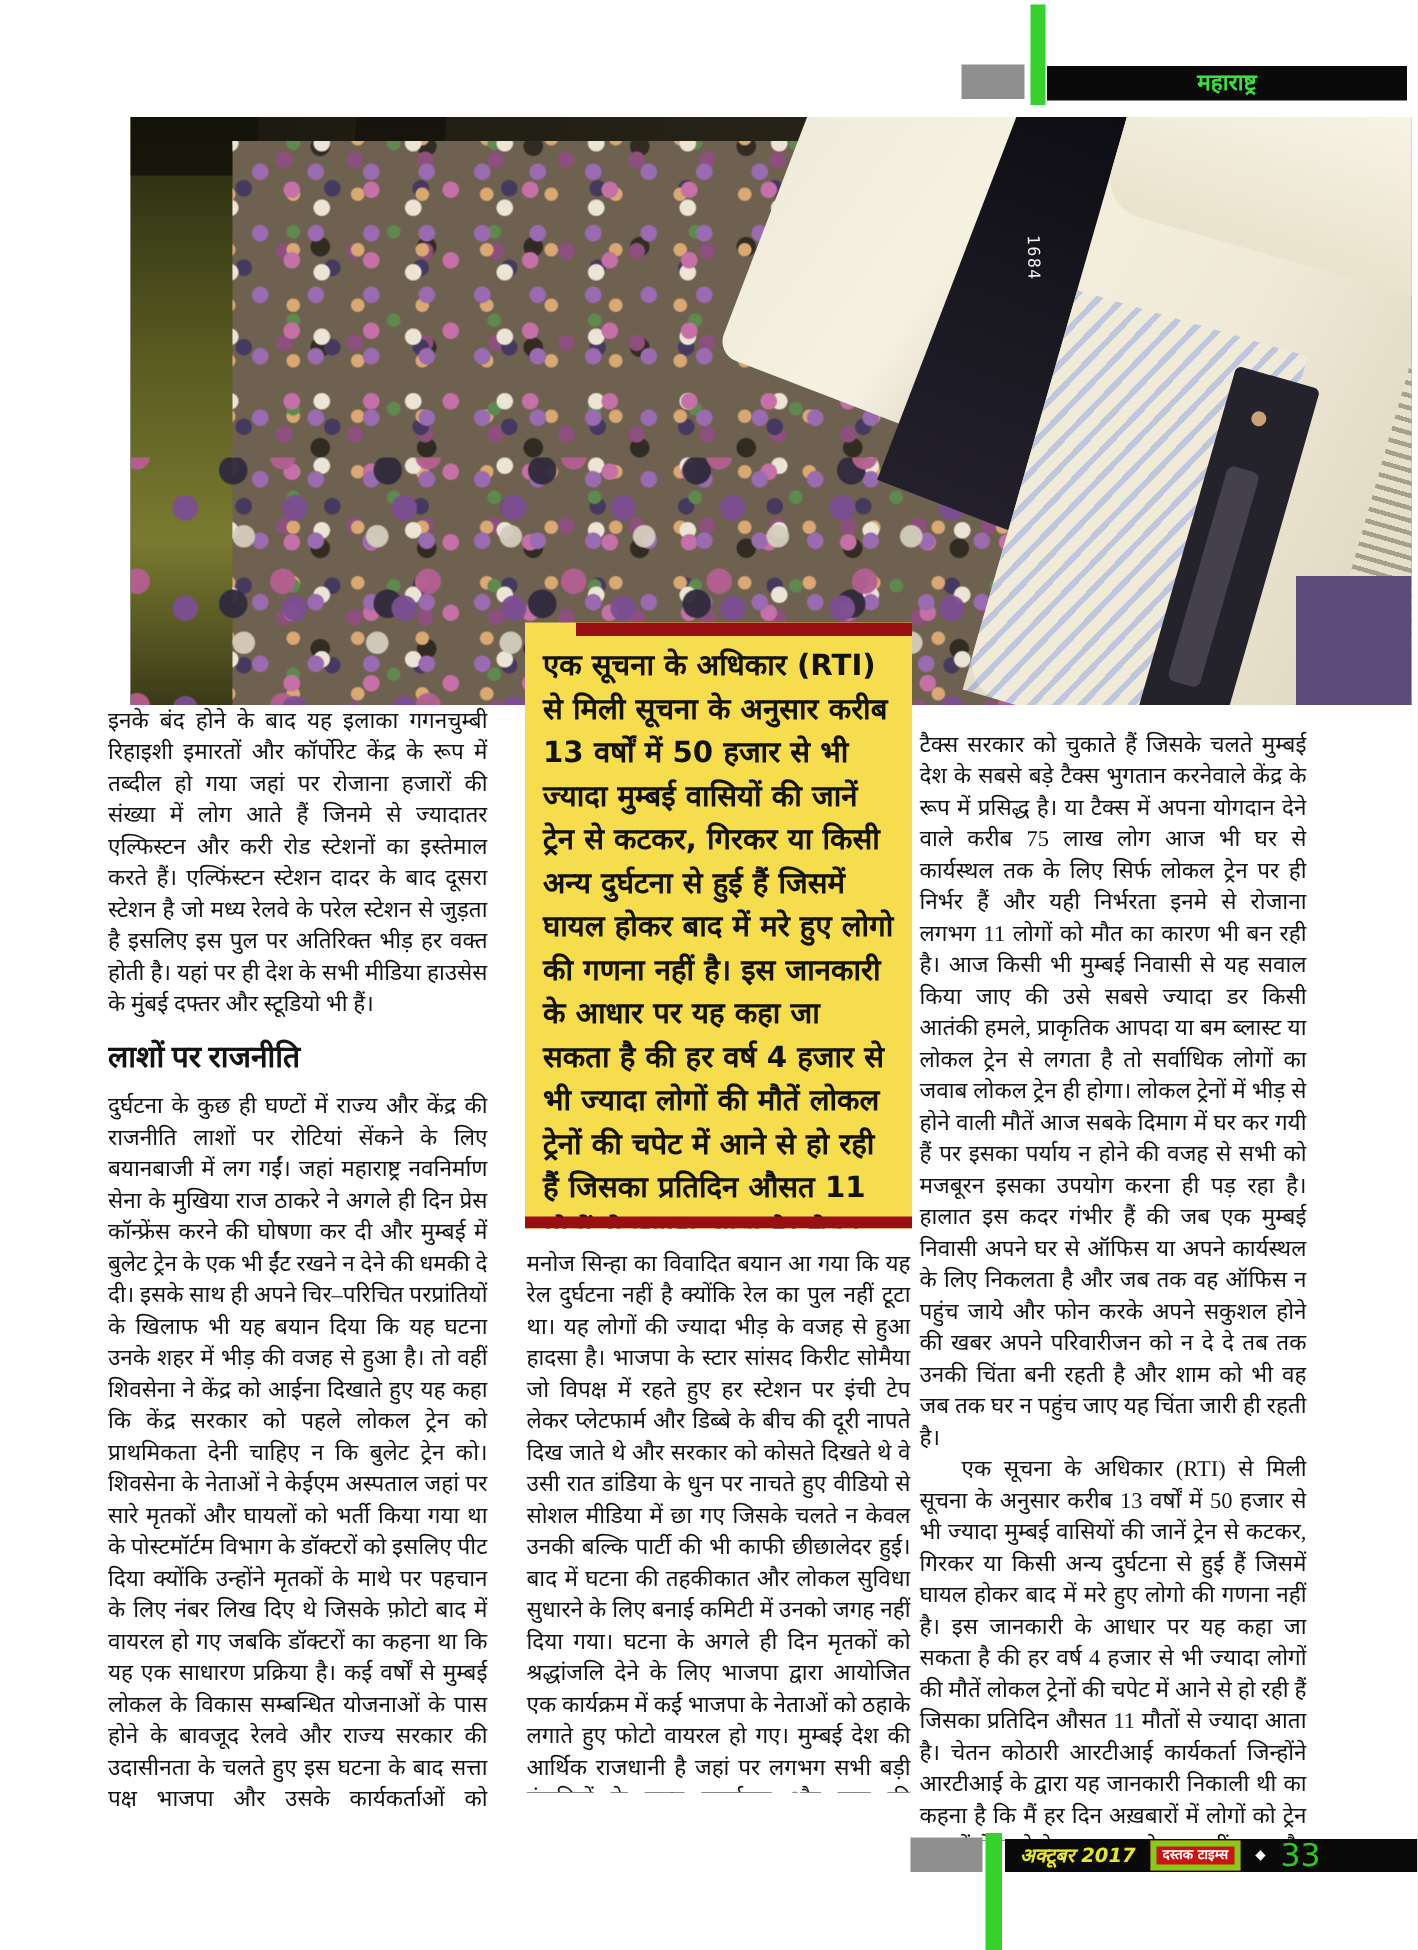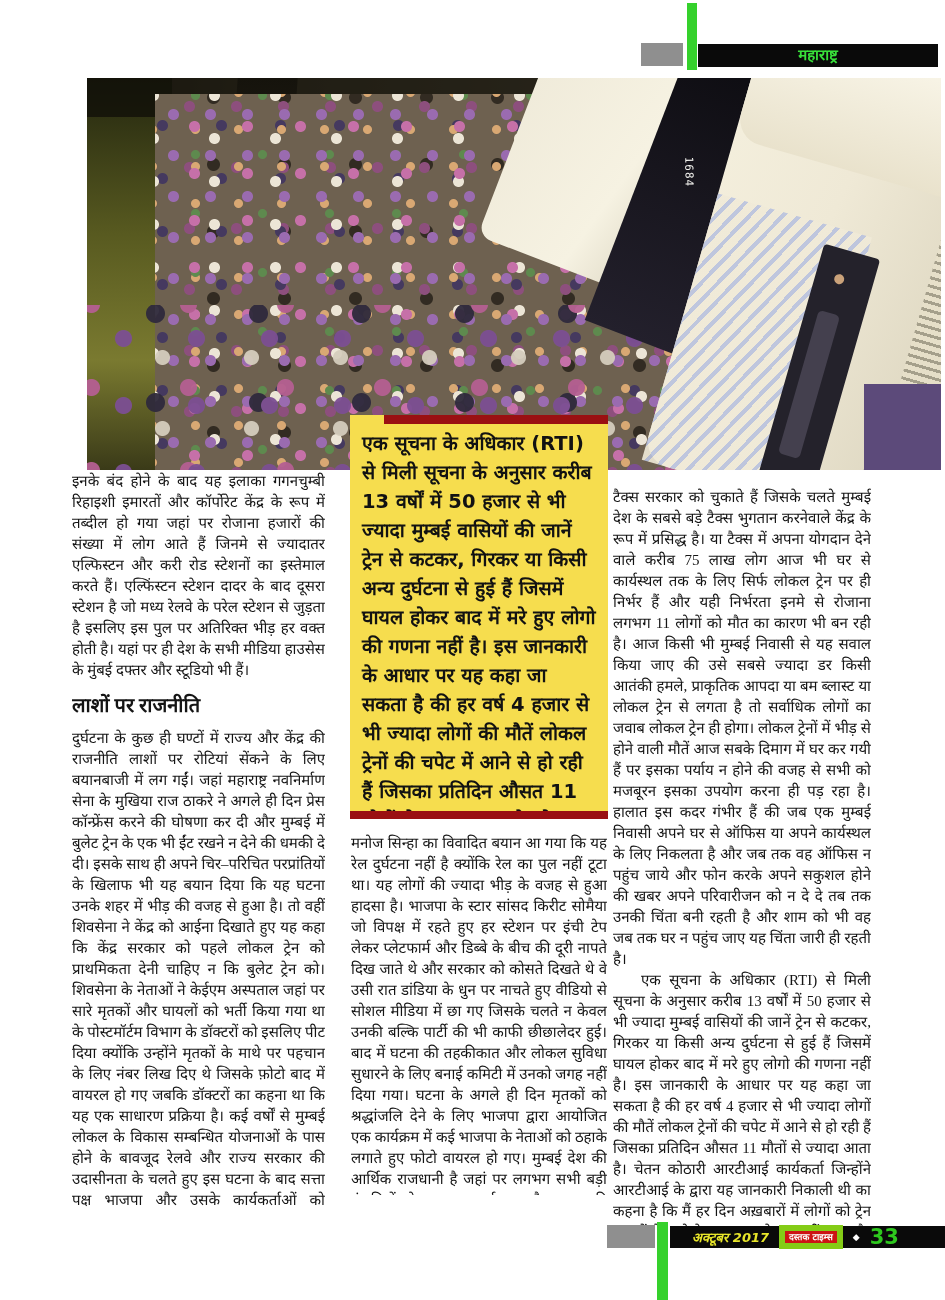--- a/index.html
+++ b/index.html
@@ -77,27 +77,27 @@
   #col-left{left:72px;top:471px;width:253px;height:737px;}
   #col-mid{left:351px;top:833px;width:256px;height:362px;}
   #col-right{left:613px;top:471px;width:258px;height:740px;margin-top:16px;}
   .sec-heading{font-size:20px;line-height:30px;font-weight:600;margin:9px 0 8px 0;text-align:left;}
   .indent{text-indent:28px;}
 
   
   .ftr-gray{position:absolute;left:607px;top:1225px;width:48px;height:23px;background:#8f8f8f;}
   .ftr-green{position:absolute;left:657px;top:1222px;width:11px;height:78px;background:#35d12c;}
   .ftr-black{position:absolute;left:670px;top:1226px;width:275px;height:22px;background:#0a0a0a;
-             display:flex;align-items:center;gap:10px;padding-left:22px;box-sizing:border-box;
+             display:flex;align-items:center;gap:10px;padding-left:10px;box-sizing:border-box;
              font-family:"DejaVu Sans",sans-serif;}
   .ftr-date{color:#e8e62a;font-size:13px;font-weight:700;font-style:italic;line-height:1;}
-  .ftr-logo{background:#cc1414;border:6px solid #84cc16;color:#ffffff;font-size:9px;font-weight:700;
+  .ftr-logo{background:#cc1414;border:4px solid #84cc16;color:#ffffff;font-size:9px;font-weight:700;
             padding:1px 4px;line-height:1.2;white-space:nowrap;}
   .ftr-sep{color:#ffffff;font-size:9px;line-height:1;}
-  .ftr-page{color:#2ec81e;font-size:21px;font-weight:700;line-height:1;}
+  .ftr-page{color:#2ec81e;font-size:21px;font-weight:400;line-height:1;}
 </style>
 </head>
 <body>
 
 <div id="page">
 
   <div class="hdr-gray"></div>
   <div class="hdr-green"></div>
   <div class="hdr-black">
     <span class="hdr-title">महाराष्ट्र</span>

